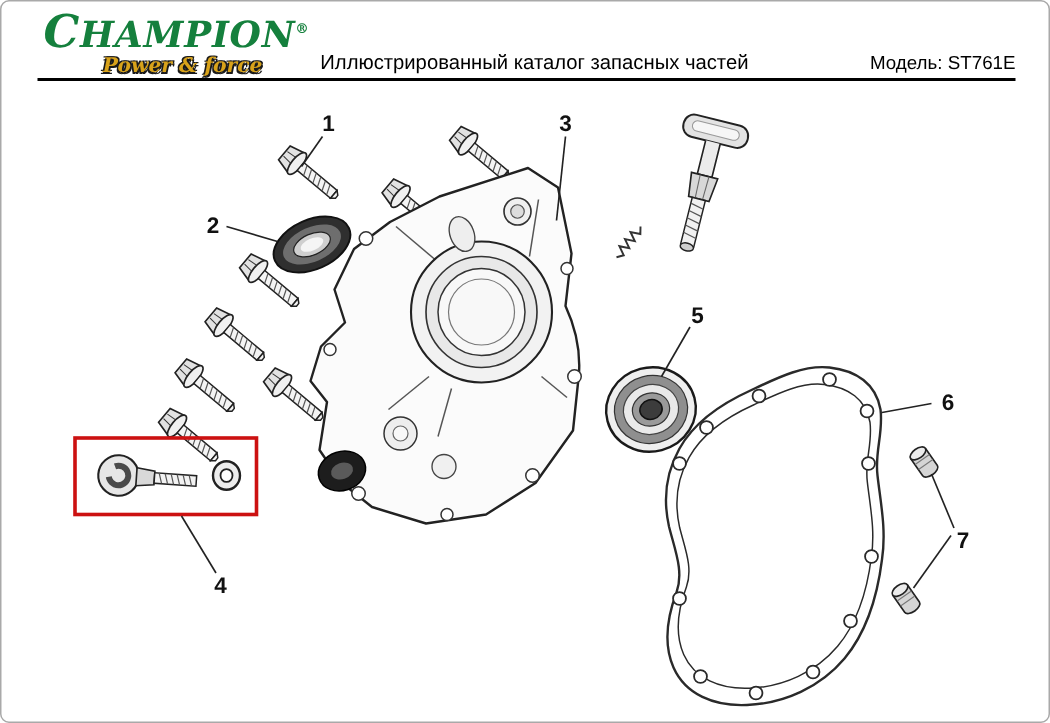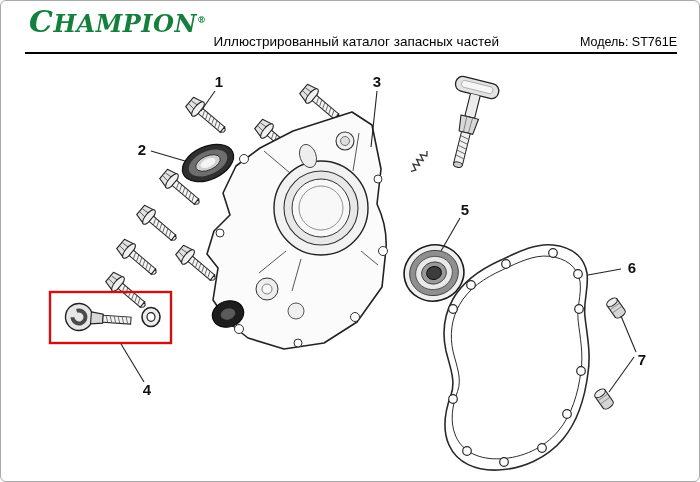--- a/index.html
+++ b/index.html
@@ -223,19 +223,20 @@
       <text class="callout-num" x="146" y="394">4</text>
       <text class="callout-num" x="464" y="214">5</text>
       <text class="callout-num" x="631" y="272">6</text>
       <text class="callout-num" x="641" y="364">7</text>
     </g>
   </svg>
 
   <div class="header">
     <div class="logo">
       <div class="logo-main"><span>CHAMPION</span><span class="logo-reg">®</span></div>
+      <div class="logo-tagline">Power &amp; force</div>
     </div>
     <div class="doc-title">Иллюстрированный каталог запасных частей</div>
     <div class="model-label">Модель: ST761E</div>
     <div class="header-rule"></div>
   </div>
 
 </div>
 
 </body></html>

